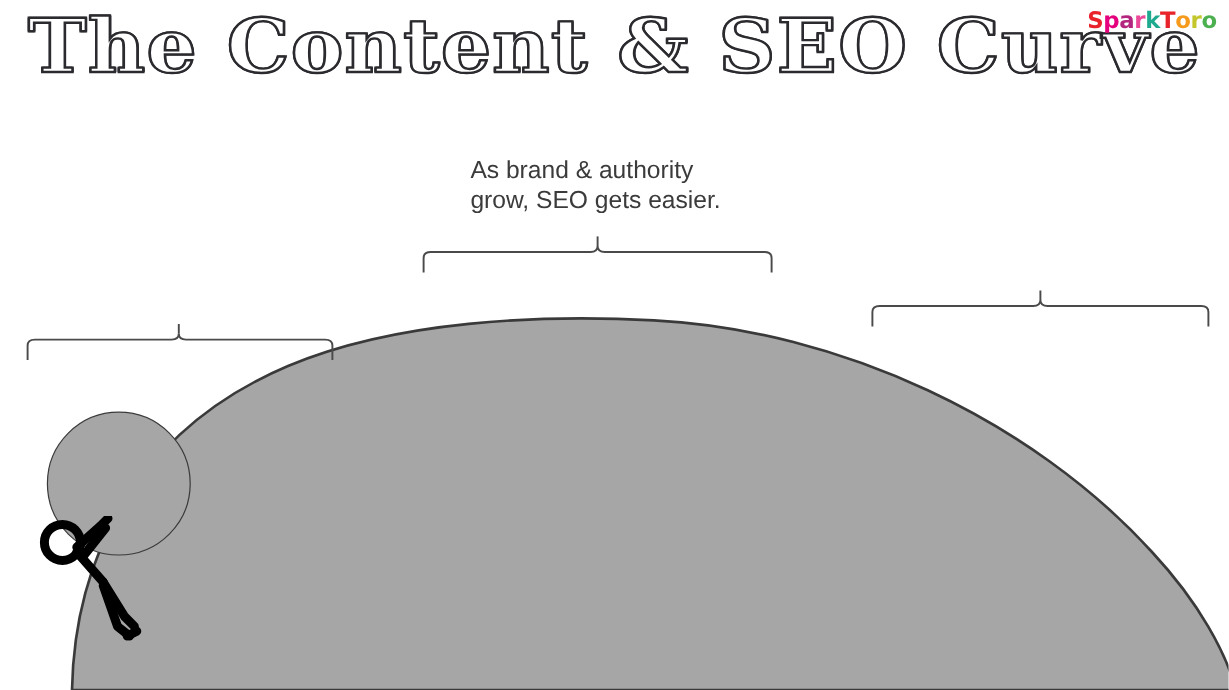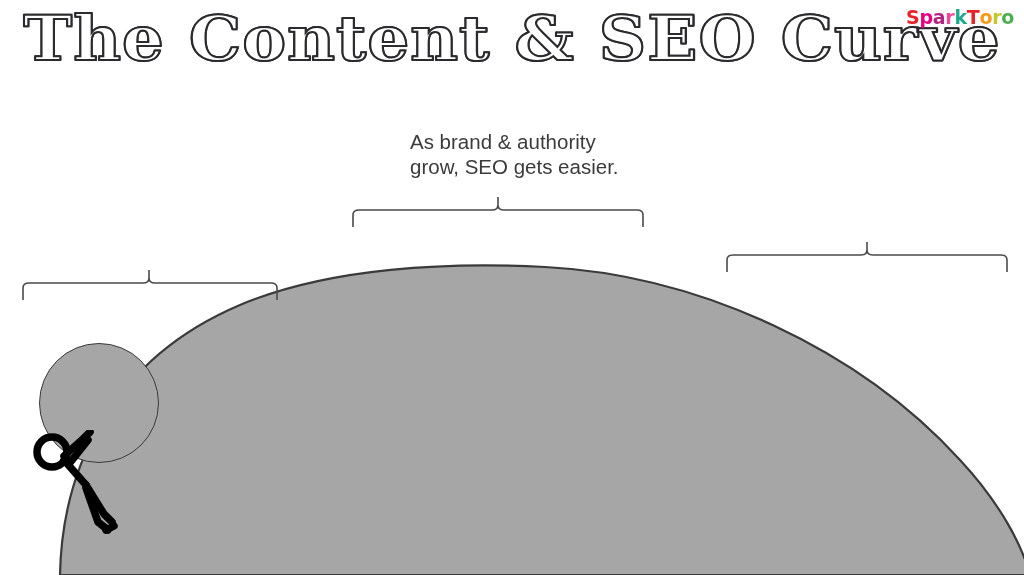--- a/index.html
+++ b/index.html
@@ -56,21 +56,21 @@
   
   .note {
     position: absolute;
     color: #3b3b3b;
     font-size: 20.5px;
     line-height: 24.5px;
     font-weight: 400;
     white-space: pre-line;
   }
   #note-left   { left: 26px;  top: 182px; width: 270px; }
-  #note-mid    { left: 410px; top: 130px; width: 250px; }
+  #note-mid    { left: 392px; top: 130px; width: 250px; }
   #note-right  { left: 729px; top: 130px; width: 290px; }
 
   
   .bracket { position: absolute; }
   .bracket svg { display: block; overflow: visible; }
 
   
   #curve-wrap {
     position: absolute;
     left: 0; top: 0;

